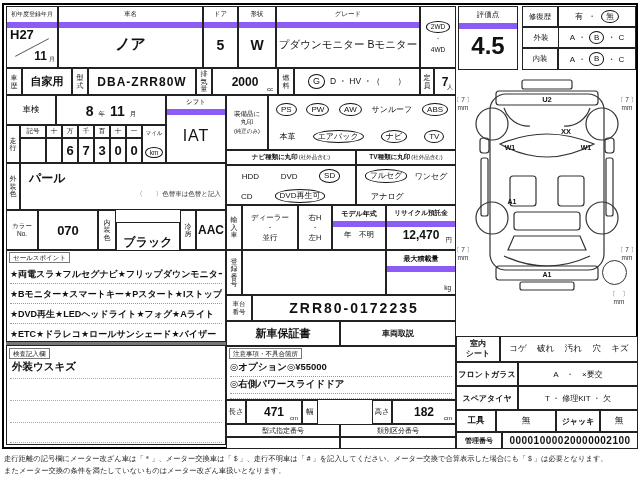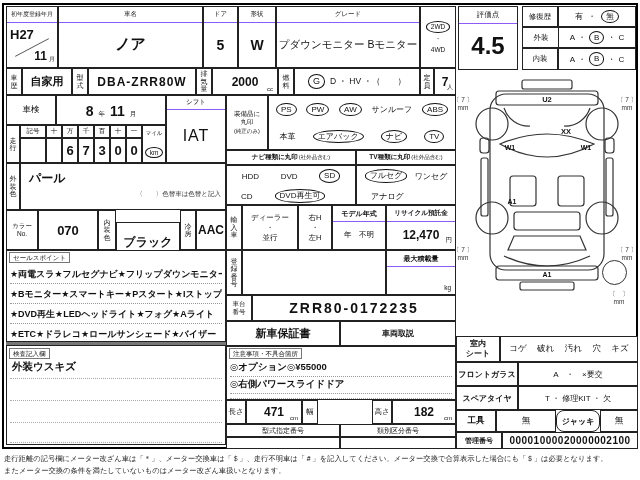--- a/index.html
+++ b/index.html
@@ -1,21 +1,21 @@
 <!DOCTYPE html>
 <html><head>
 <meta charset="utf-8">
 <style>
   html,body{margin:0;padding:0;background:#f2f2f0;}
   .sheet{position:relative;width:640px;height:480px;background:#fff;overflow:hidden;
          font-family:"Liberation Sans","DejaVu Sans",sans-serif;color:#111;}
   .abs{position:absolute;box-sizing:border-box;}
   .cell{position:absolute;box-sizing:border-box;border:1px solid #222;background:#fff;}
   .flexc{display:flex;align-items:center;justify-content:center;}
-  .hs{position:absolute;left:0;top:0;right:0;height:15px;border-bottom:1px solid #8b5cf6;
+  .hs{position:absolute;left:0;top:0;right:0;height:15px;border-bottom:6px solid #8b5cf6;
       display:flex;align-items:center;justify-content:center;font-size:6.5px;}
   .val{position:absolute;left:0;right:0;top:15px;bottom:0;display:flex;align-items:center;justify-content:center;}
   .v{font-size:7px;line-height:7.5px;display:flex;align-items:center;justify-content:center;
      word-break:break-all;text-align:center;padding:0 4px;}
   .b{font-weight:bold;}
   .circ{display:inline-block;border:1.5px solid #111;border-radius:50%;padding:1px 4px;line-height:1.15;text-align:center;}
   .tab{position:absolute;font-size:6.5px;line-height:9px;border:1px solid #777;padding:0 3px;background:#fff;white-space:nowrap;}
   .sline{position:absolute;left:3px;right:3px;border-bottom:1px dotted #999;font-size:9px;font-weight:bold;
          display:flex;align-items:flex-end;padding-bottom:2px;white-space:nowrap;overflow:hidden;}
   .dline{position:absolute;left:3px;right:3px;border-bottom:1px dotted #aaa;}
@@ -358,20 +358,20 @@
     <span>汚れ</span>
     <span>穴</span>
     <span>キズ</span>
   </div>
   <div class="cell flexc b" style="left:456px;top:362px;width:62px;height:24px;font-size:8px;">フロントガラス</div>
   <div class="cell flexc" style="left:518px;top:362px;width:120px;height:24px;font-size:8px;">A　・　×要交</div>
   <div class="cell flexc b" style="left:456px;top:386px;width:62px;height:24px;font-size:8px;">スペアタイヤ</div>
   <div class="cell flexc" style="left:518px;top:386px;width:120px;height:24px;font-size:8px;">T ・ 修理KIT ・ 欠</div>
   <div class="cell flexc b" style="left:456px;top:410px;width:40px;height:22px;font-size:8.5px;">工具</div>
   <div class="cell flexc" style="left:496px;top:410px;width:60px;height:22px;font-size:8.5px;">無</div>
-  <div class="cell flexc b" style="left:556px;top:410px;width:44px;height:22px;font-size:8px;border-radius:8px;">ジャッキ</div>
+  <div class="cell flexc b" style="left:556px;top:410px;width:44px;height:22px;font-size:8px;">ジャッキ</div>
   <div class="cell flexc" style="left:600px;top:410px;width:38px;height:22px;font-size:8.5px;">無</div>
   <div class="cell flexc b" style="left:456px;top:432px;width:46px;height:17px;font-size:7px;">管理番号</div>
   <div class="cell flexc b" style="left:502px;top:432px;width:136px;height:17px;font-size:10px;letter-spacing:0.5px;">00001000020000002100</div>
 
   <div class="abs" style="left:4px;top:454px;font-size:7.3px;color:#222;white-space:nowrap;">走行距離の記号欄にメーター改ざん車は「＊」、メーター交換車は「＄」、走行不明車は「＃」を記入してください。メーター交換で合算表示した場合にも「＄」は必要となります。</div>
   <div class="abs" style="left:4px;top:466px;font-size:7.3px;color:#222;white-space:nowrap;">またメーター交換の条件を満たしていないものはメーター改ざん車扱いとなります。</div>
 </div>
 
 </body></html>

